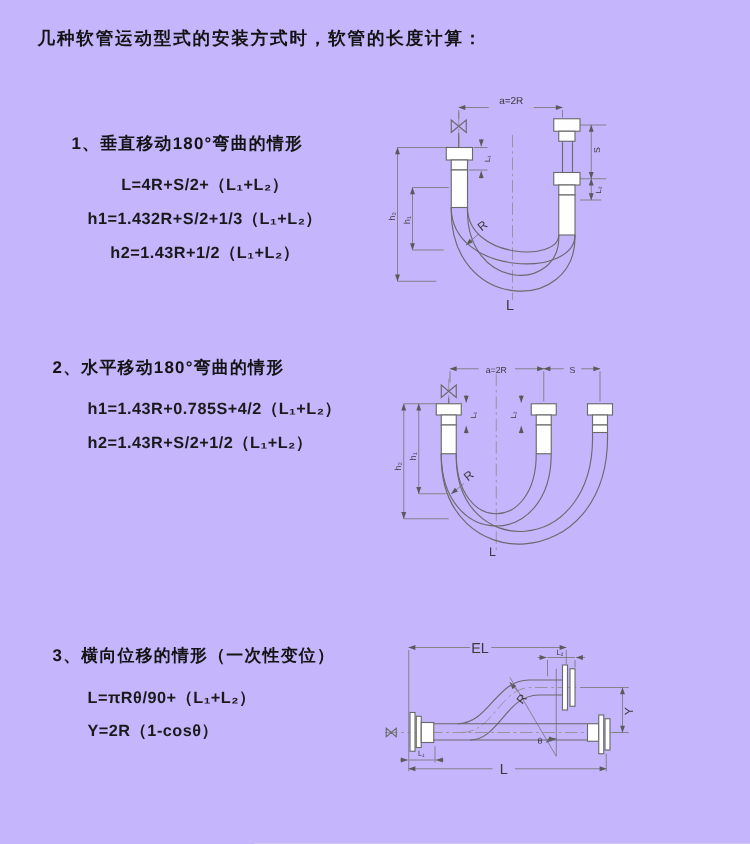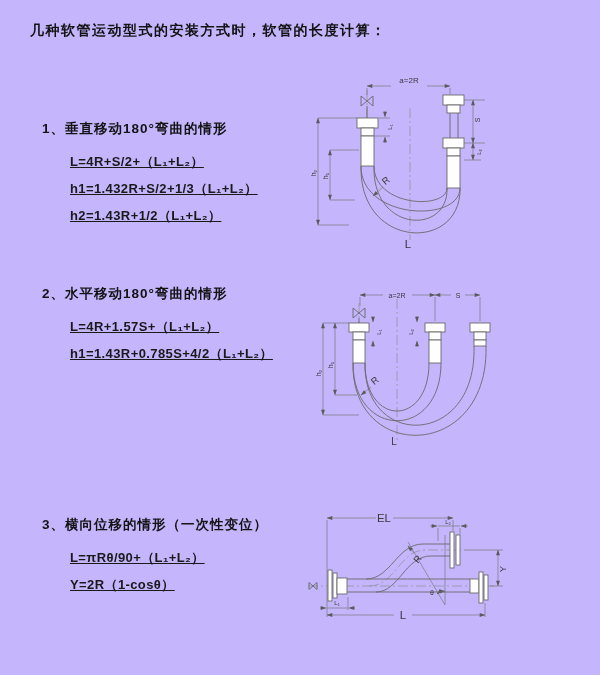--- a/index.html
+++ b/index.html
@@ -7,22 +7,22 @@
     position:relative;width:600px;height:675px;background:#c4b5fd;
     font-family:"Liberation Sans","DejaVu Sans",sans-serif;color:#1f1f1f;
     overflow:hidden;margin:0;
   }
   .title{
     position:absolute;left:30px;top:22px;font-size:14px;font-weight:700;
     letter-spacing:1.5px;color:#141414;
   }
   .sec{position:absolute;left:42px;}
   .sec .head{font-size:13.5px;font-weight:700;letter-spacing:1px;line-height:27px;margin-bottom:6px;color:#141414;}
-  .sec .formula{margin-left:28px;font-size:13px;font-weight:600;letter-spacing:0.4px;line-height:27px;color:#1a1a1a;text-decoration:underline;}
-  #sec1{top:115px;}
+  .sec .formula{margin-left:28px;font-size:13px;font-weight:600;letter-spacing:0.4px;line-height:27px;color:#1a1a1a;}
+  #sec1{top:101px;text-align:center;}
   #sec2{top:280px;}
   #sec3{top:511px;}
   svg.diag{position:absolute;overflow:visible;}
   #diag1{left:309px;top:70px;}
   #diag2{left:309px;top:283px;}
   #diag3{left:296px;top:505px;}
   svg .ln{stroke:#6a6a6a;stroke-width:0.9;fill:none;}
   svg .thin{stroke:#7a7a7a;stroke-width:0.7;fill:none;}
   svg .cl{stroke:#8f8f8f;stroke-width:0.7;fill:none;stroke-dasharray:10 3 2 3;}
   svg .part{stroke:#6a6a6a;stroke-width:0.9;fill:#fefefe;}
@@ -43,22 +43,22 @@
 
   <div class="sec" id="sec1">
     <div class="head">1、垂直移动180°弯曲的情形</div>
     <div class="formula">L=4R+S/2+（L₁+L₂）</div>
     <div class="formula">h1=1.432R+S/2+1/3（L₁+L₂）</div>
     <div class="formula">h2=1.43R+1/2（L₁+L₂）</div>
   </div>
 
   <div class="sec" id="sec2">
     <div class="head">2、水平移动180°弯曲的情形</div>
-    <div class="formula">L=4R+1.57S+（L₁+L₂）</div>
     <div class="formula">h1=1.43R+0.785S+4/2（L₁+L₂）</div>
+    <div class="formula">h2=1.43R+S/2+1/2（L₁+L₂）</div>
   </div>
 
   <div class="sec" id="sec3">
     <div class="head">3、横向位移的情形（一次性变位）</div>
     <div class="formula">L=πRθ/90+（L₁+L₂）</div>
     <div class="formula">Y=2R（1-cosθ）</div>
   </div>
 
   <svg id="diag1" class="diag" width="196" height="186" viewBox="-4 0 196 186">
     <defs>

